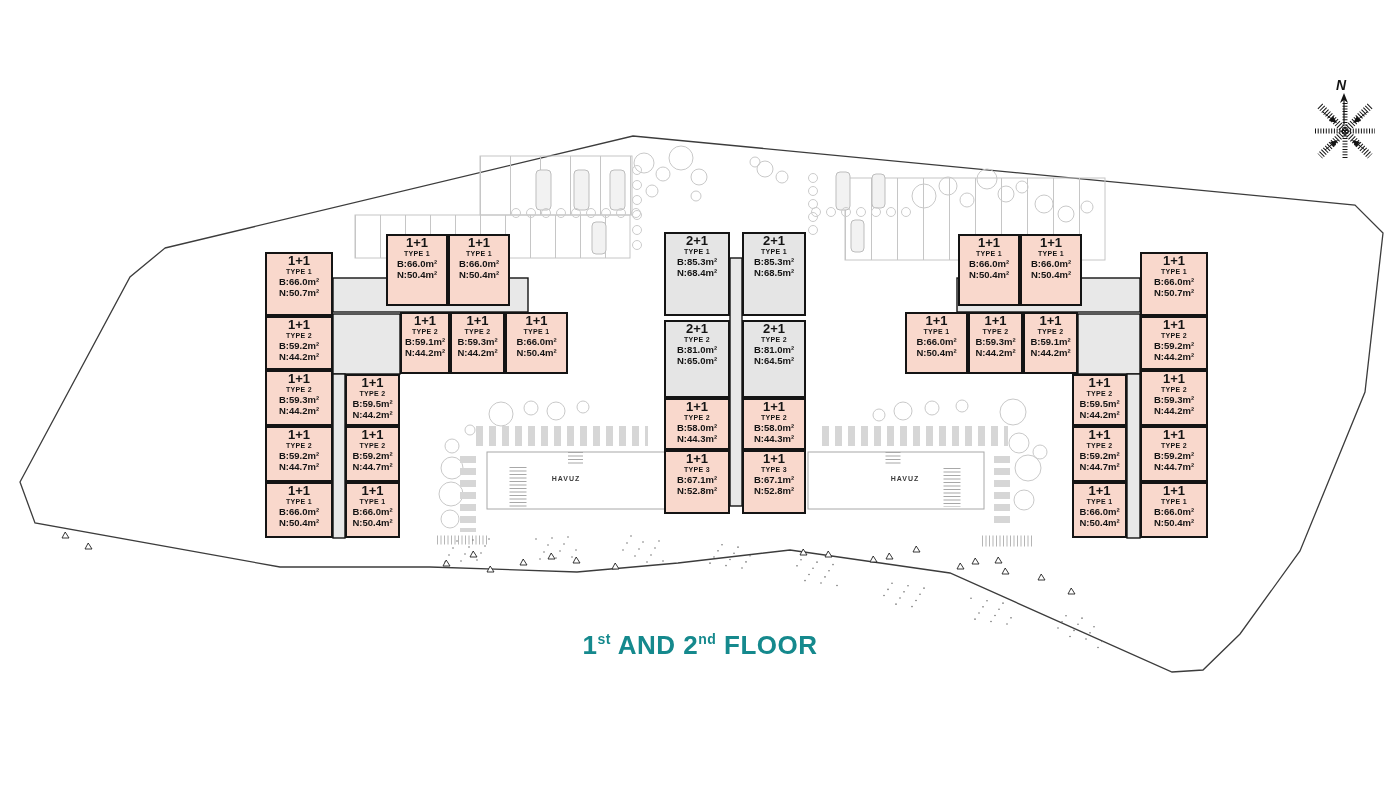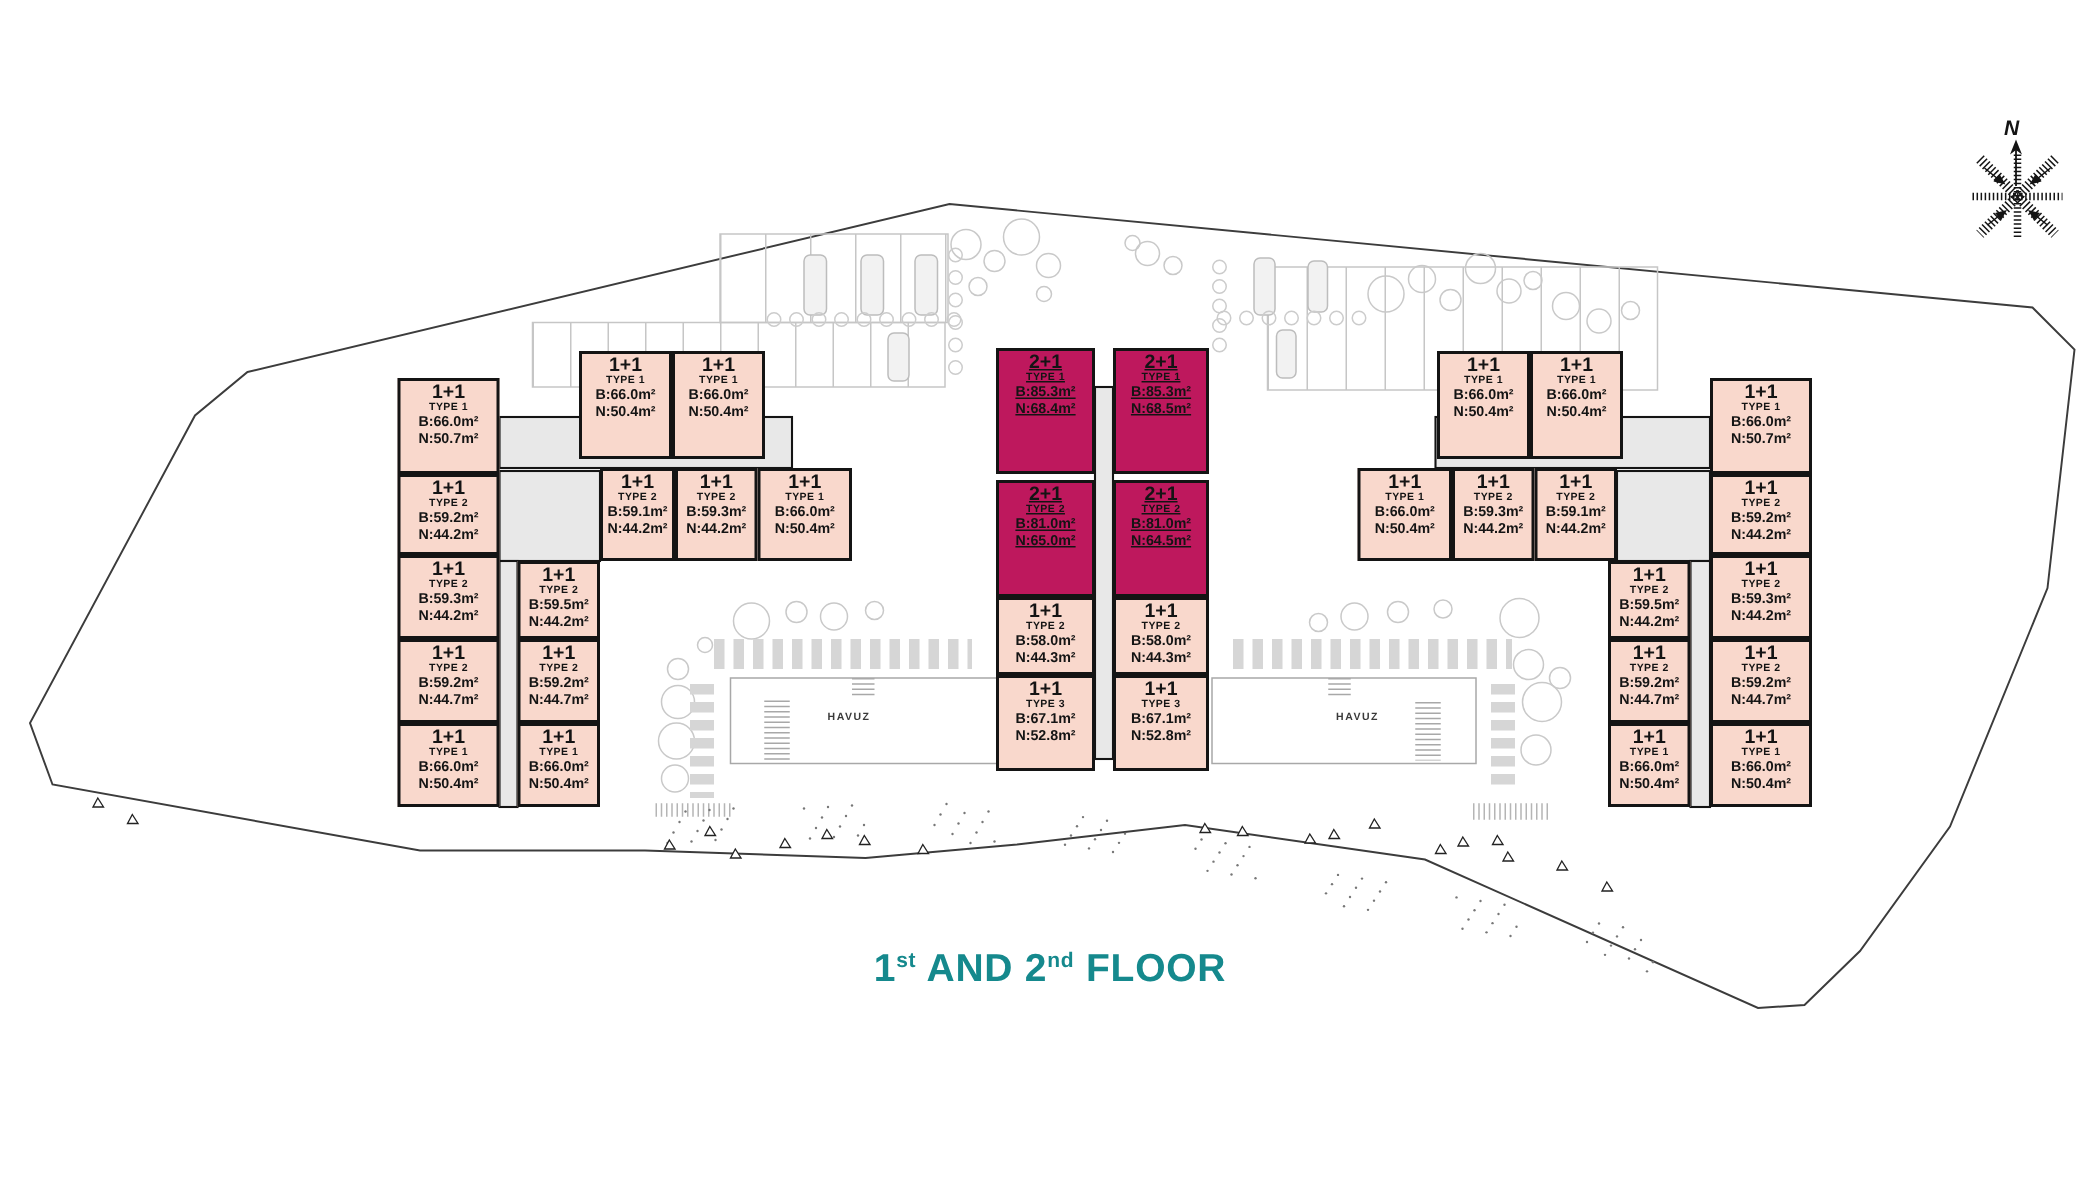--- a/index.html
+++ b/index.html
@@ -4,21 +4,21 @@
 <style>
   html,body{margin:0;padding:0;background:#ffffff;}
   .stage{position:relative;width:1400px;height:788px;background:#ffffff;overflow:hidden;
          font-family:"Liberation Sans", sans-serif;}
   svg{position:absolute;left:0;top:0;}
   #units-layer{position:absolute;left:0;top:0;width:1400px;height:788px;z-index:3;}
   .unit{position:absolute;box-sizing:border-box;border:2px solid #141414;display:flex;
         flex-direction:column;align-items:center;justify-content:flex-start;text-align:center;
         font-weight:bold;color:#141414;}
   .unit.pink{background:#f9d8cc;}
-  .unit.green{background:#be185d;text-decoration:underline;}
+  .unit.green{background:#e5e5e5;}
   .u-label{font-size:13px;line-height:1;}
   .u-type{font-size:7px;line-height:1.3;letter-spacing:.3px;}
   .u-areas{margin-top:1px;}
   .u-area{font-size:9.5px;line-height:1.12;}
   .pool-label{position:absolute;width:72px;text-align:center;font-size:7px;color:#3a3a3a;
               letter-spacing:1px;font-weight:bold;z-index:4;}
   .floor-title{position:absolute;left:0;top:630px;width:1400px;text-align:center;z-index:4;
                font-size:26px;font-weight:bold;color:#15898d;letter-spacing:.5px;}
   .floor-title sup{font-size:14px;}
 </style>

